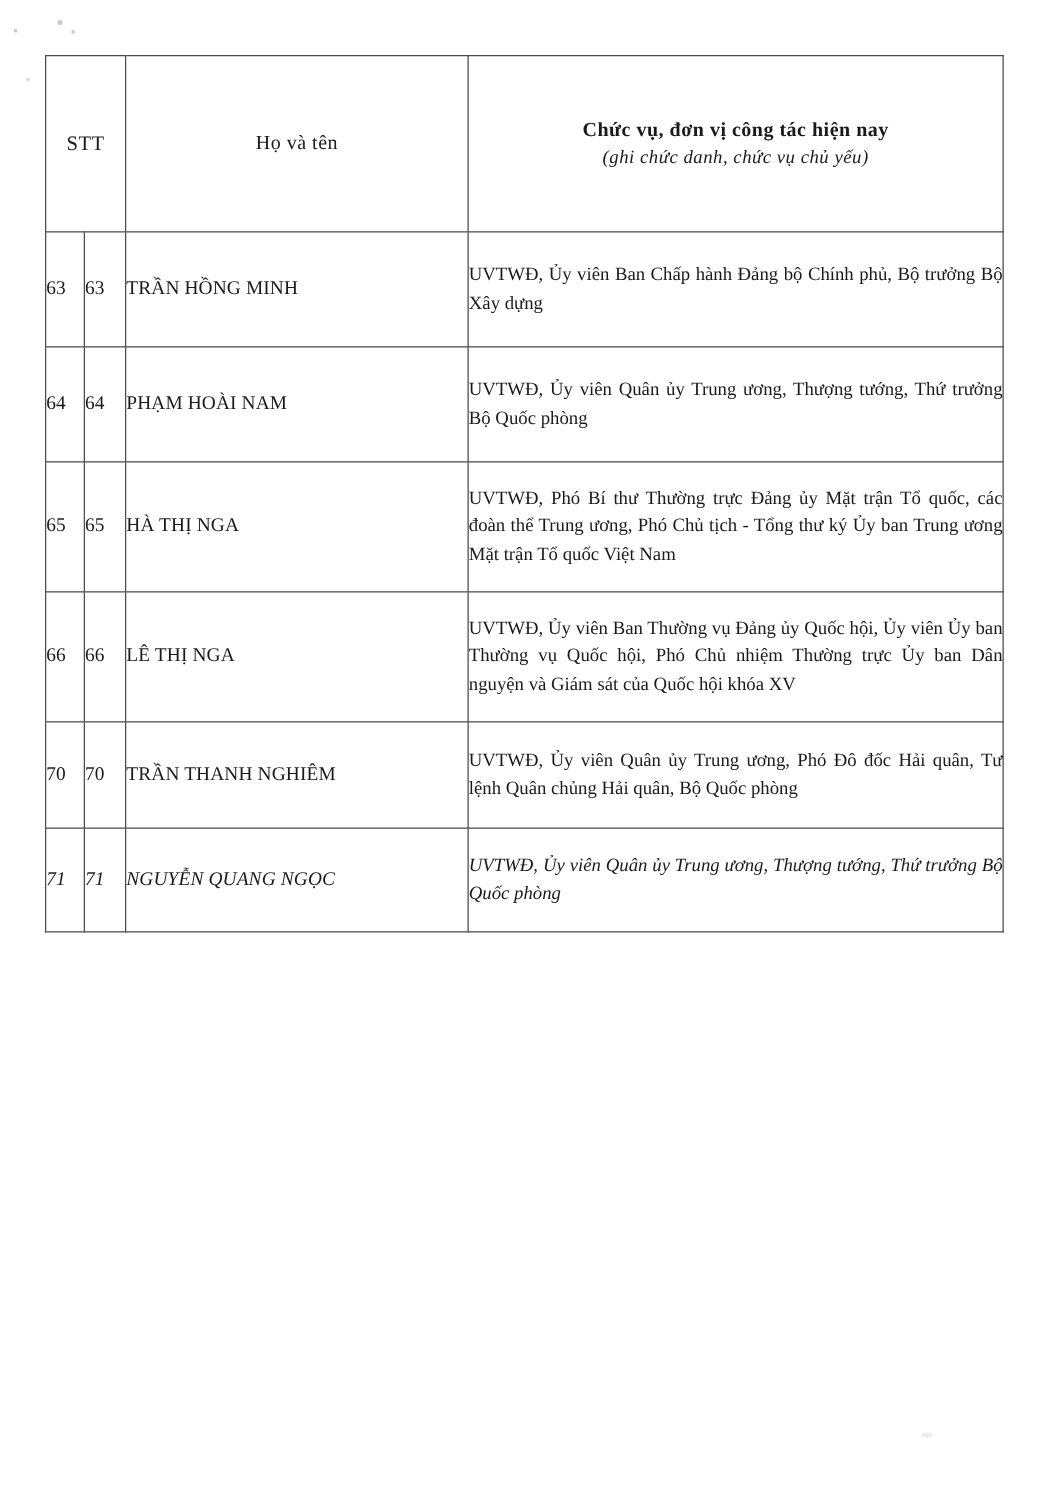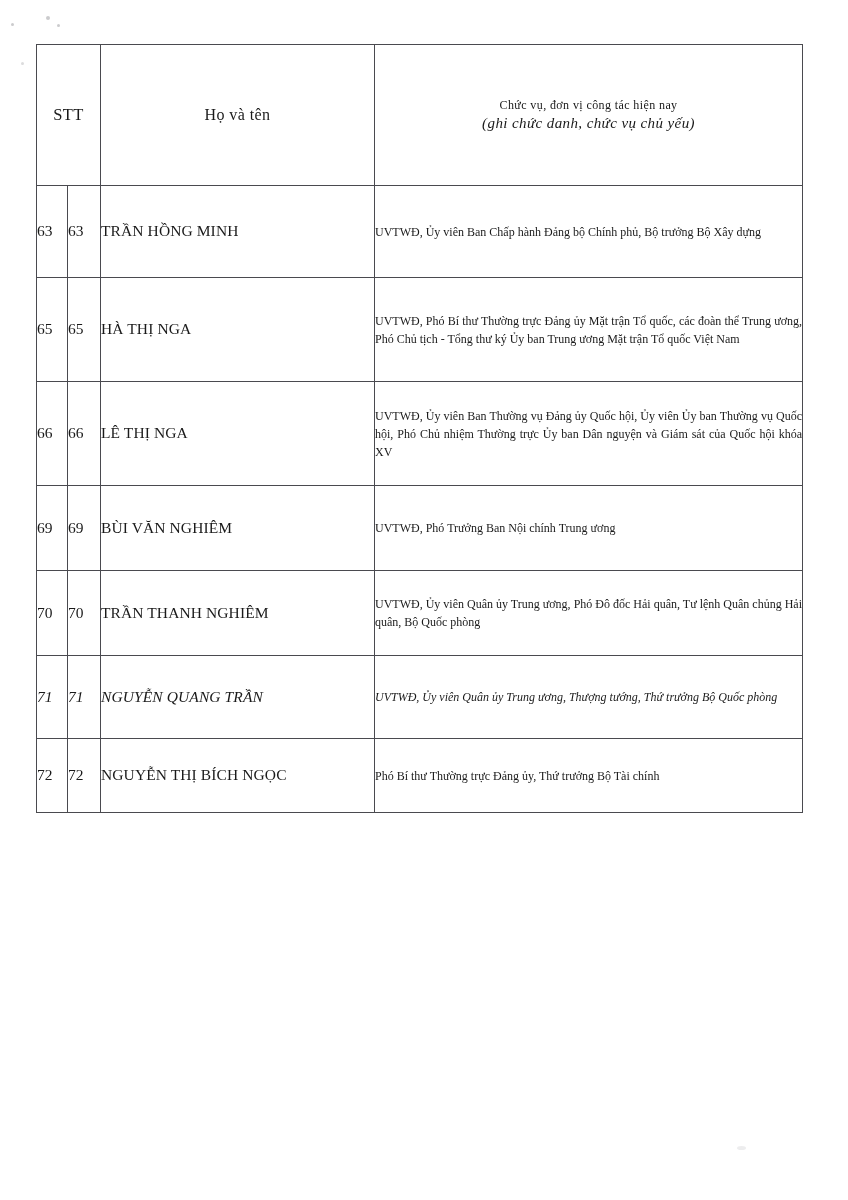--- a/index.html
+++ b/index.html
@@ -63,22 +63,22 @@
   
   .hdr-cell {
     height: 140px;
     text-align: center;
     font-size: 16px;
     font-weight: bold;
     letter-spacing: .4px;
   }
   .hdr-stt { font-size: 16.5px; }
   .hdr-role-main {
-    font-size: 12px;
-    font-weight: normal;
+    font-size: 16px;
+    font-weight: bold;
     line-height: 1.35;
   }
   .hdr-role-sub {
     font-size: 15px;
     font-style: italic;
     font-weight: normal;
     line-height: 1.35;
   }
 
   
@@ -88,21 +88,21 @@
     line-height: 1.2;
   }
   .cell-name {
     font-size: 15.5px;
     padding: 0 4px 0 7px;
     line-height: 1.3;
     letter-spacing: .1px;
     white-space: nowrap;
   }
   .cell-role {
-    font-size: 12px;
+    font-size: 15px;
     padding: 0 7px 0 8px;
     line-height: 1.5;
     text-align: justify;
     text-justify: inter-word;
   }
 
   
 </style>
 </head>
 <body>
@@ -132,52 +132,46 @@
         </th>
       </tr>
     </thead>
     <tbody id="table-body">
         <tr style="height: 92px;">
           <td class="cell-num">63</td>
           <td class="cell-num">63</td>
           <td class="cell-name">TRẦN HỒNG MINH</td>
           <td class="cell-role">UVTWĐ, Ủy viên Ban Chấp hành Đảng bộ Chính phủ, Bộ trưởng Bộ Xây dựng</td>
         </tr>
+        <tr style="height: 92px;">
+          <td class="cell-num">64</td>
+          <td class="cell-num">64</td>
+          <td class="cell-name">PHẠM HOÀI NAM</td>
+          <td class="cell-role">UVTWĐ, Ủy viên Quân ủy Trung ương, Thượng tướng, Thứ trưởng Bộ Quốc phòng</td>
+        </tr>
         <tr style="height: 104px;">
           <td class="cell-num">65</td>
           <td class="cell-num">65</td>
           <td class="cell-name">HÀ THỊ NGA</td>
           <td class="cell-role">UVTWĐ, Phó Bí thư Thường trực Đảng ủy Mặt trận Tổ quốc, các đoàn thể Trung ương, Phó Chủ tịch - Tổng thư ký Ủy ban Trung ương Mặt trận Tổ quốc Việt Nam</td>
         </tr>
         <tr style="height: 104px;">
           <td class="cell-num">66</td>
           <td class="cell-num">66</td>
           <td class="cell-name">LÊ THỊ NGA</td>
           <td class="cell-role">UVTWĐ, Ủy viên Ban Thường vụ Đảng ủy Quốc hội, Ủy viên Ủy ban Thường vụ Quốc hội, Phó Chủ nhiệm Thường trực Ủy ban Dân nguyện và Giám sát của Quốc hội khóa XV</td>
         </tr>
         <tr style="height: 85px;">
-          <td class="cell-num">69</td>
-          <td class="cell-num">69</td>
-          <td class="cell-name">BÙI VĂN NGHIÊM</td>
-          <td class="cell-role">UVTWĐ, Phó Trưởng Ban Nội chính Trung ương</td>
-        </tr>
-        <tr style="height: 85px;">
           <td class="cell-num">70</td>
           <td class="cell-num">70</td>
           <td class="cell-name">TRẦN THANH NGHIÊM</td>
           <td class="cell-role">UVTWĐ, Ủy viên Quân ủy Trung ương, Phó Đô đốc Hải quân, Tư lệnh Quân chủng Hải quân, Bộ Quốc phòng</td>
         </tr>
         <tr style="height: 83px; font-style: italic;">
           <td class="cell-num">71</td>
           <td class="cell-num">71</td>
-          <td class="cell-name">NGUYỄN QUANG TRẦN</td>
+          <td class="cell-name">NGUYỄN QUANG NGỌC</td>
           <td class="cell-role">UVTWĐ, Ủy viên Quân ủy Trung ương, Thượng tướng, Thứ trưởng Bộ Quốc phòng</td>
-        </tr>
-        <tr style="height: 74px;">
-          <td class="cell-num">72</td>
-          <td class="cell-num">72</td>
-          <td class="cell-name">NGUYỄN THỊ BÍCH NGỌC</td>
-          <td class="cell-role">Phó Bí thư Thường trực Đảng ủy, Thứ trưởng Bộ Tài chính</td>
         </tr>
       </tbody>
   </table>
 
 </div>
 
 </body></html>

